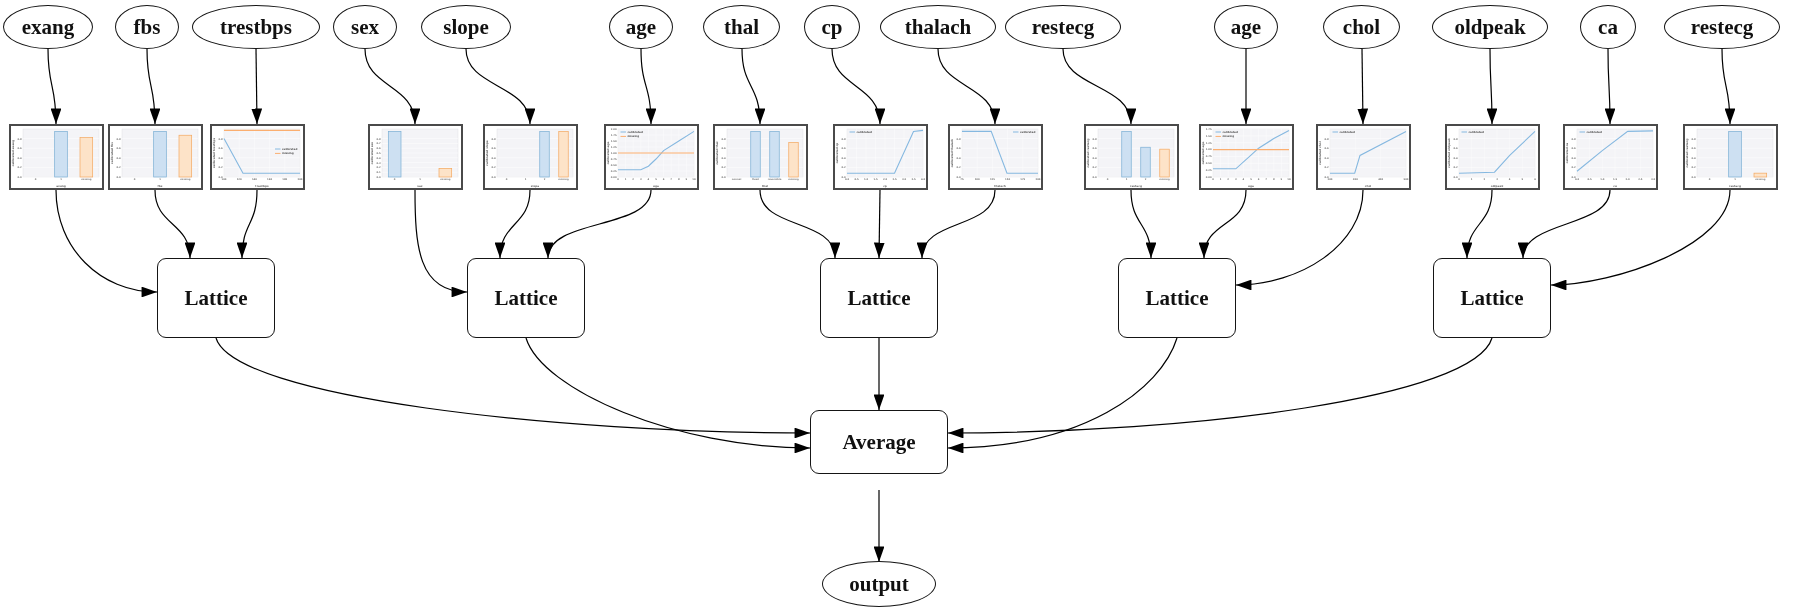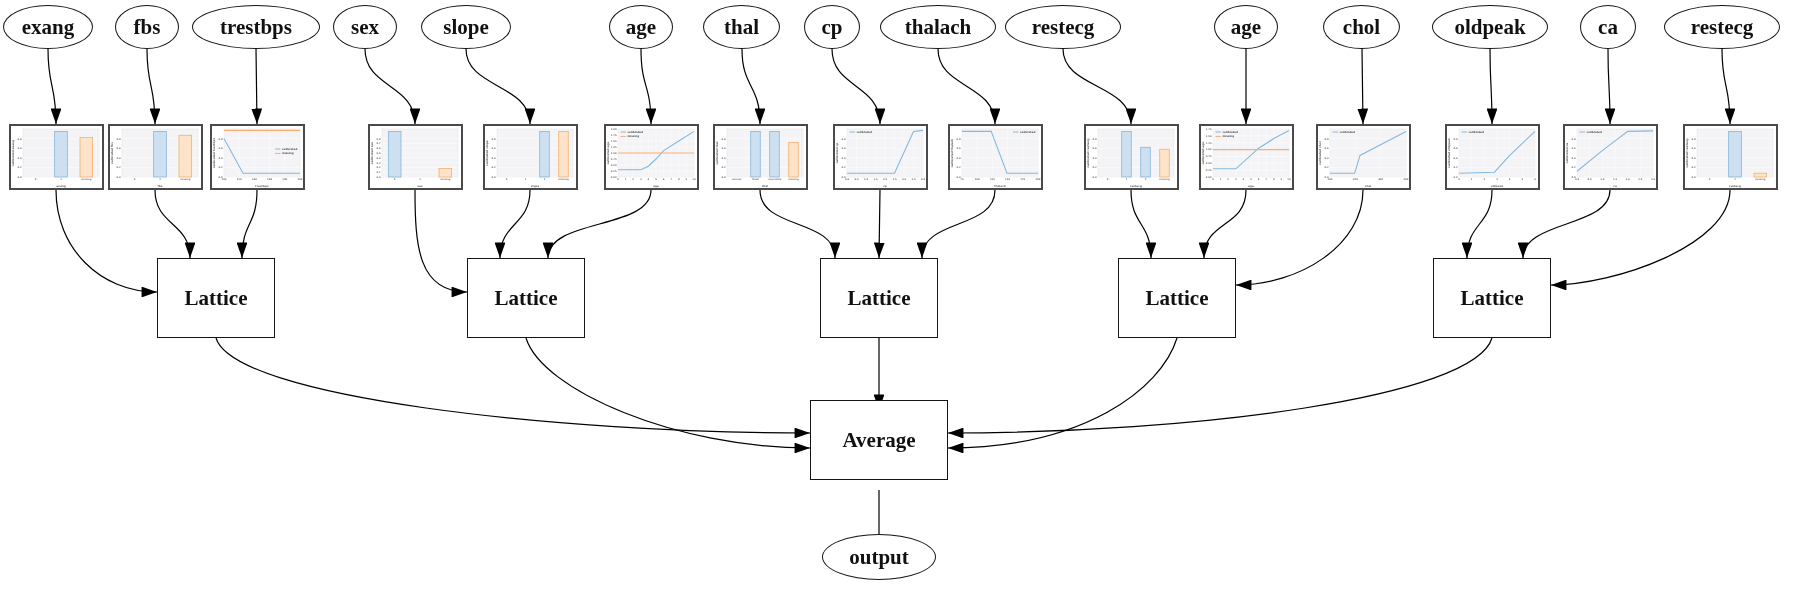--- a/index.html
+++ b/index.html
@@ -1,20 +1,20 @@
 <!DOCTYPE html>
 <html><head>
 <meta charset="utf-8">
 <style>
   html,body{margin:0;padding:0;background:#ffffff;}
   .canvas{position:relative;width:1801px;height:615px;background:#ffffff;overflow:hidden;
           font-family:"Liberation Serif","DejaVu Serif",serif;font-weight:bold;}
   #edges{position:absolute;left:0;top:0;pointer-events:none;}
   .node{position:absolute;box-sizing:border-box;display:flex;align-items:center;justify-content:center;
-        background:#ffffff;color:#111;font-size:21px;}
+        background:#ffffff;color:#111;font-size:21px;border-radius:9px;}
   .ellipse{border:1.4px solid #151515;border-radius:50%;}
   .box{border:1.4px solid #151515;}
   .chart-panel{position:absolute;box-sizing:border-box;width:95px;height:66px;background:#ffffff;
                border:2px solid #4a4a4a;}
   .chart-panel svg{display:block;}
   svg text{font-family:"DejaVu Sans","Liberation Sans",sans-serif;}
   .edge{stroke:#000;stroke-width:1.2;fill:none;}
 </style>
 </head>
 <body>
@@ -598,19 +598,19 @@
         <span>Lattice</span>
       </div>
       <div class="node box" style="left: 1118px; top: 258px; width: 118px; height: 80px;">
         <span>Lattice</span>
       </div>
       <div class="node box" style="left: 1433px; top: 258px; width: 118px; height: 80px;">
         <span>Lattice</span>
       </div>
     </div>
 
-  <div class="node box" style="left:810px;top:400px;width:138px;height:80px">
+  <div class="node box" style="left:810px;top:410px;width:138px;height:64px">
     <span>Average</span>
   </div>
-  <div class="node ellipse" style="left:822px;top:534px;width:114px;height:46px">
+  <div class="node ellipse" style="left:822px;top:561px;width:114px;height:46px">
     <span>output</span>
   </div>
 </div>
 
 </body></html>

